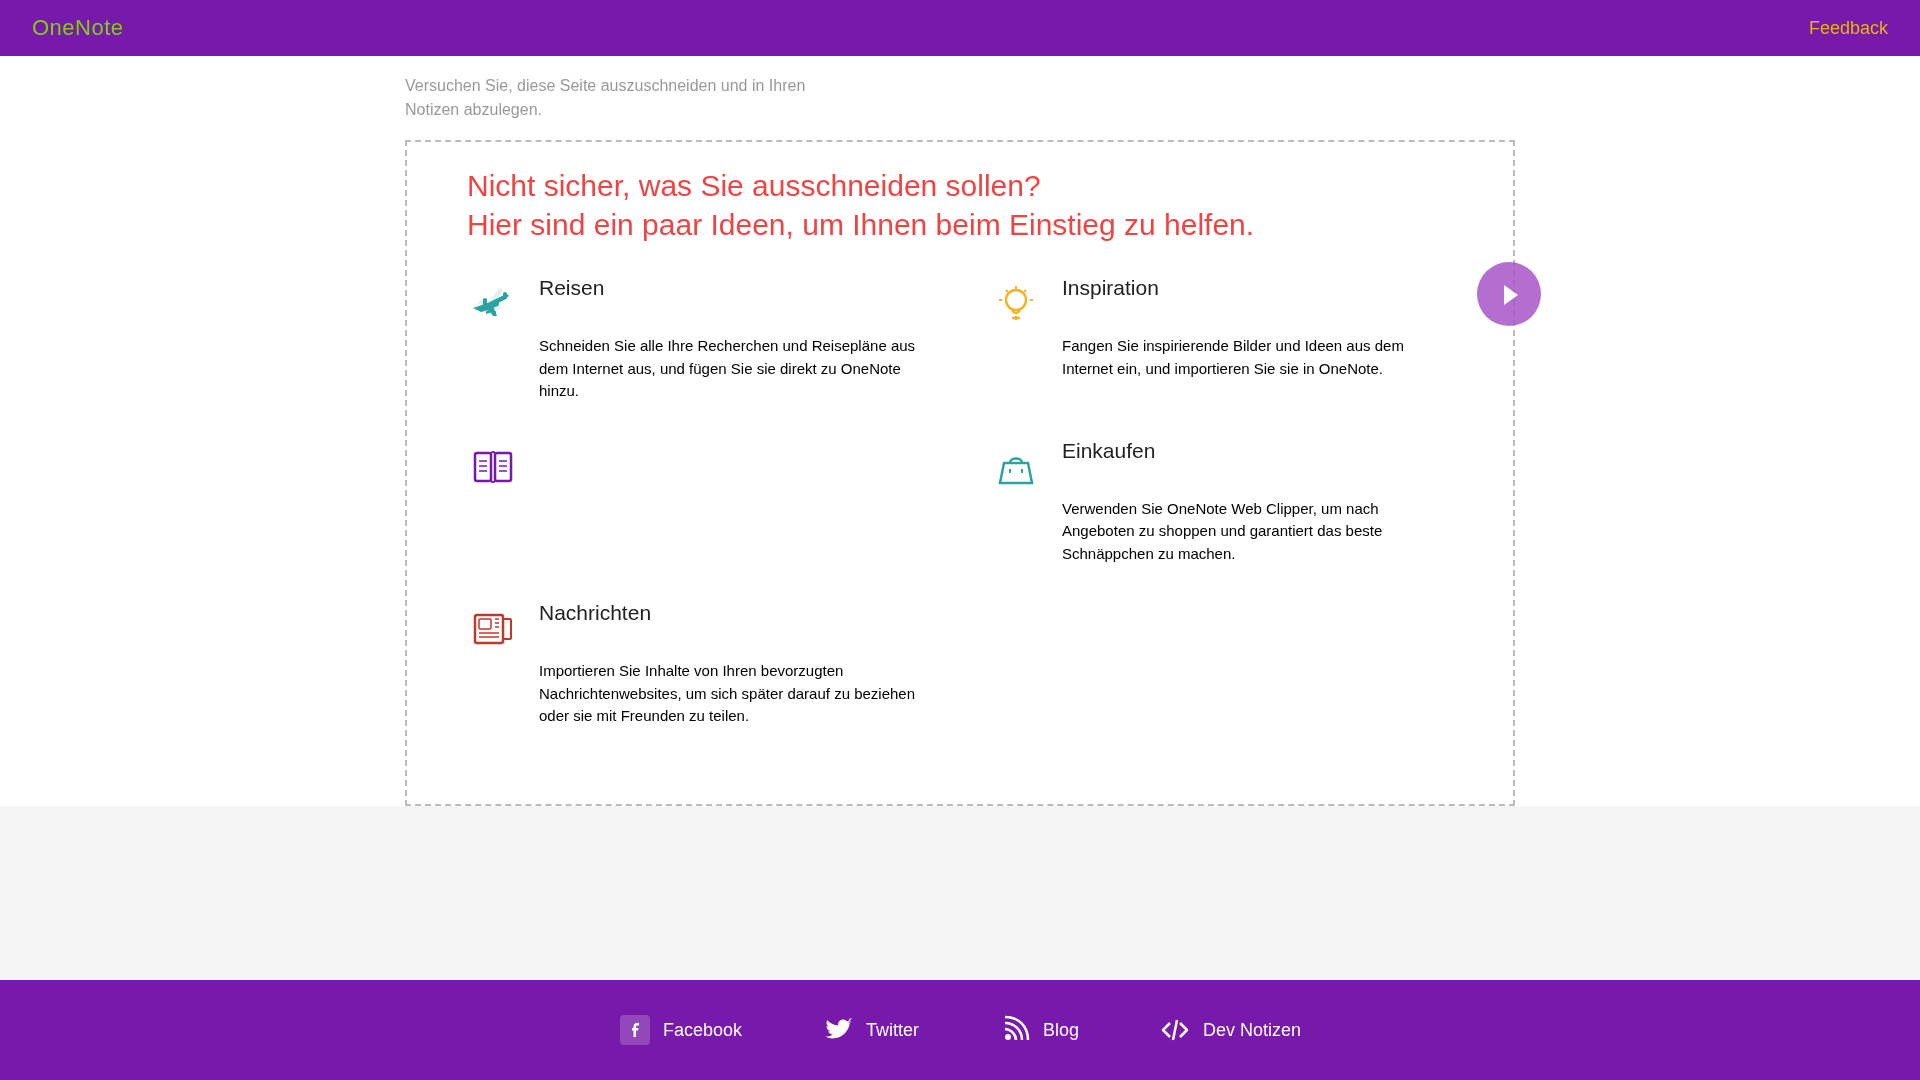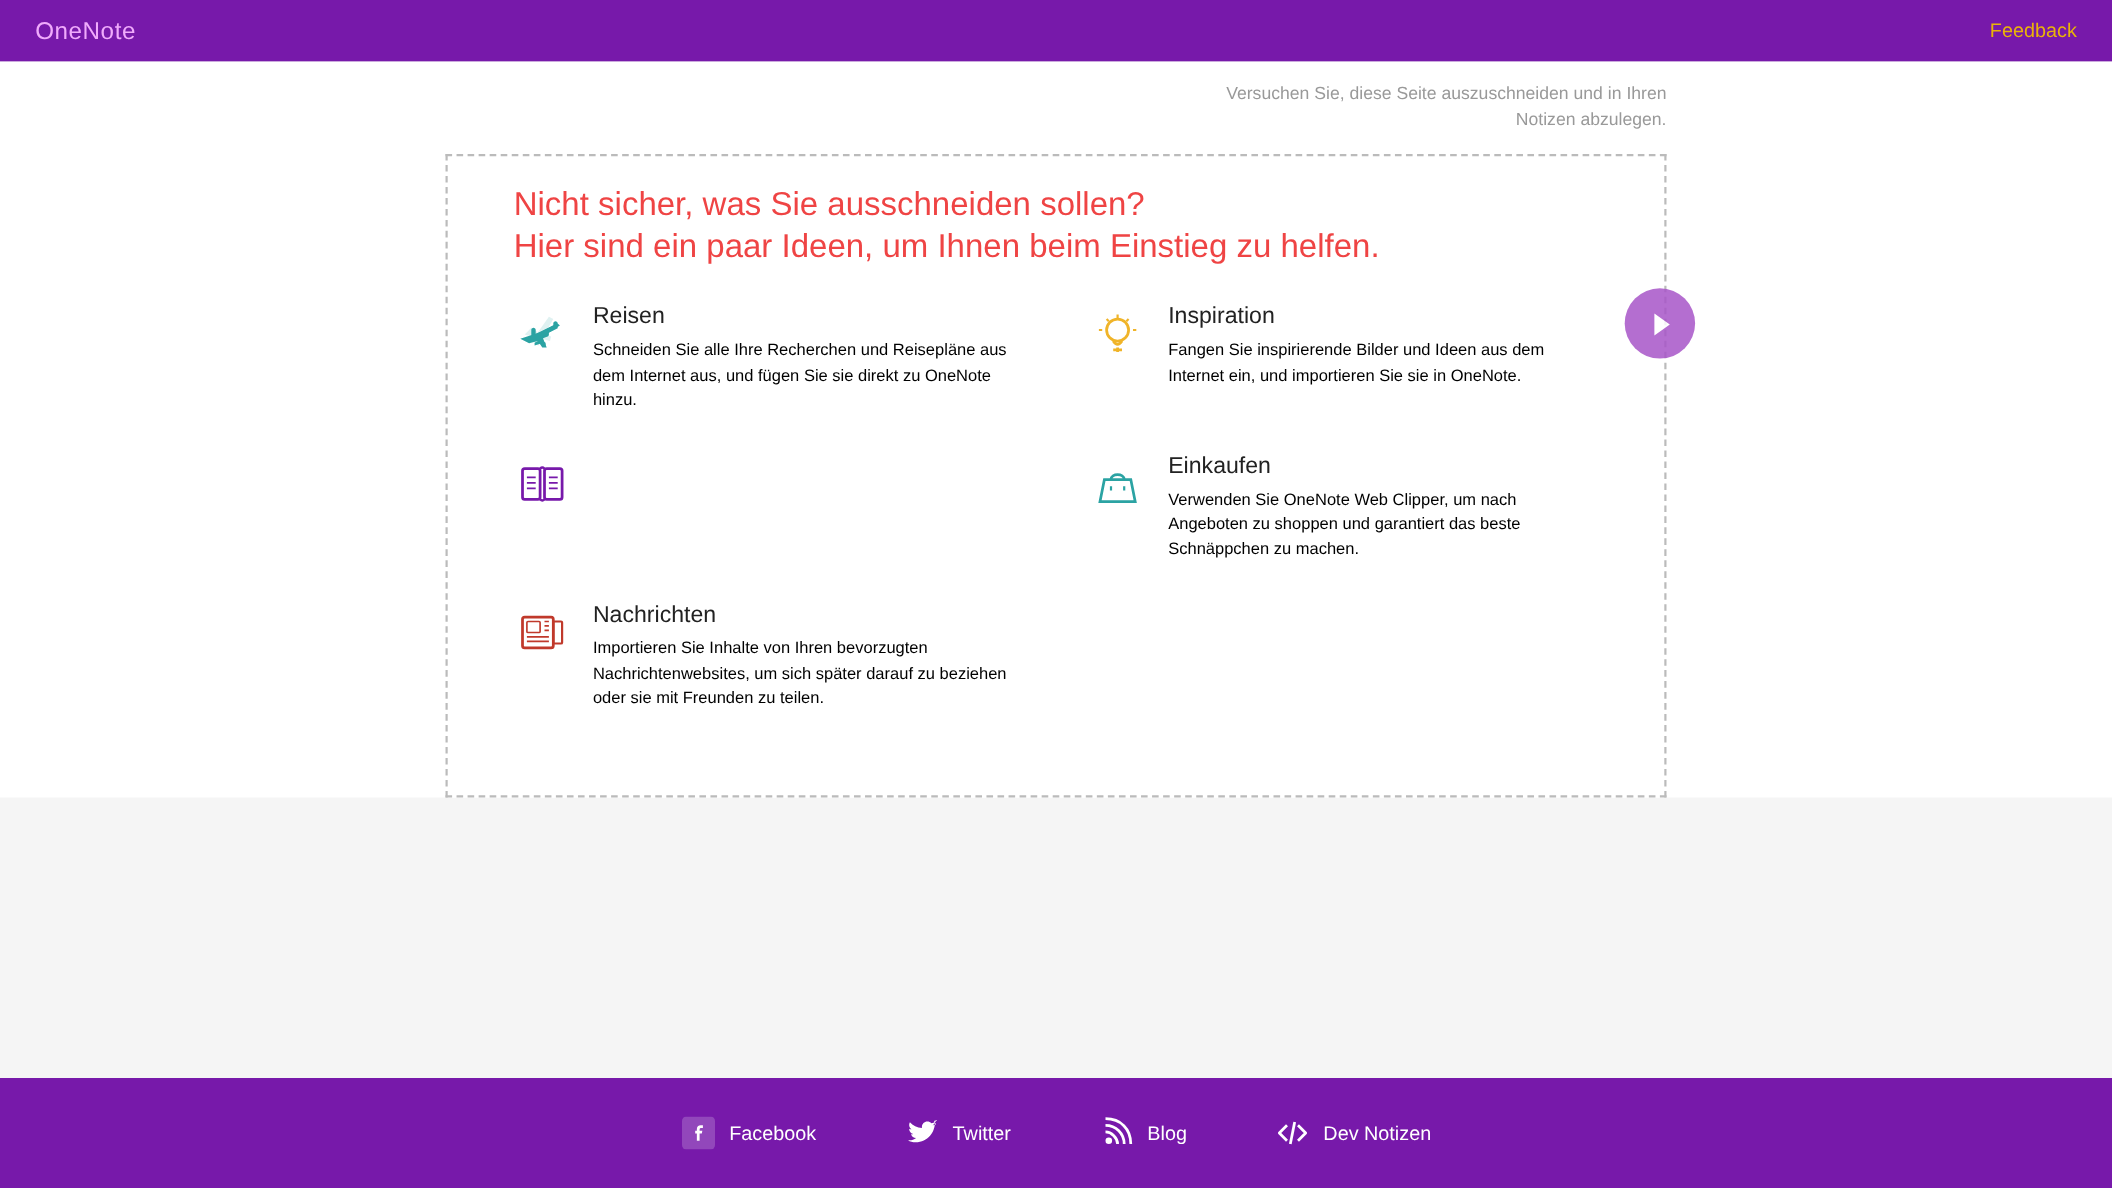--- a/index.html
+++ b/index.html
@@ -15,21 +15,21 @@
     #topbar {
       width: 100%;
       height: 56px;
       background: #7719aa;
       display: flex;
       align-items: center;
       justify-content: space-between;
       padding: 0 32px;
     }
     #topbar-logo {
-      color: #f0abfc;
+      color: #84cc16;
       font-size: 22px;
       font-weight: 300;
       letter-spacing: 0.5px;
     }
     #topbar-feedback {
       color: #eab308;
       font-size: 18px;
       font-weight: 400;
       background: none;
       border: none;
@@ -86,20 +86,21 @@
       height: 52px;
       display: flex;
       align-items: center;
       justify-content: center;
       margin-top: 2px;
     }
 
     .item-text {
       display: flex;
       flex-direction: column;
+      gap: 27px;
     }
 
     .item-title {
       font-size: 21px;
       font-weight: 400;
       color: #222;
       margin-bottom: 8px;
     }
 
     .item-desc {
@@ -171,21 +172,21 @@
 </head>
 <body>
 
 <div id="topbar">
   <span id="topbar-logo">OneNote</span>
   <button id="topbar-feedback">Feedback</button>
 </div>
 
 <div id="main">
 
-  <div style="width:1110px; text-align:right; margin-top:18px; margin-bottom:0; color:#999; font-size:16px; line-height:1.5;">
+  <div style="width:1110px; text-align:left; margin-top:18px; margin-bottom:0; color:#999; font-size:16px; line-height:1.5;">
     <span>Versuchen Sie, diese Seite auszuschneiden und in Ihren</span><br>
     <span>Notizen abzulegen.</span>
   </div>
 
   <div id="content-box" style="position:relative;">
 
     <div id="cursor-circle"></div>
 
     <div id="main-heading">
       <span>Nicht sicher, was Sie ausschneiden sollen?</span><br>

